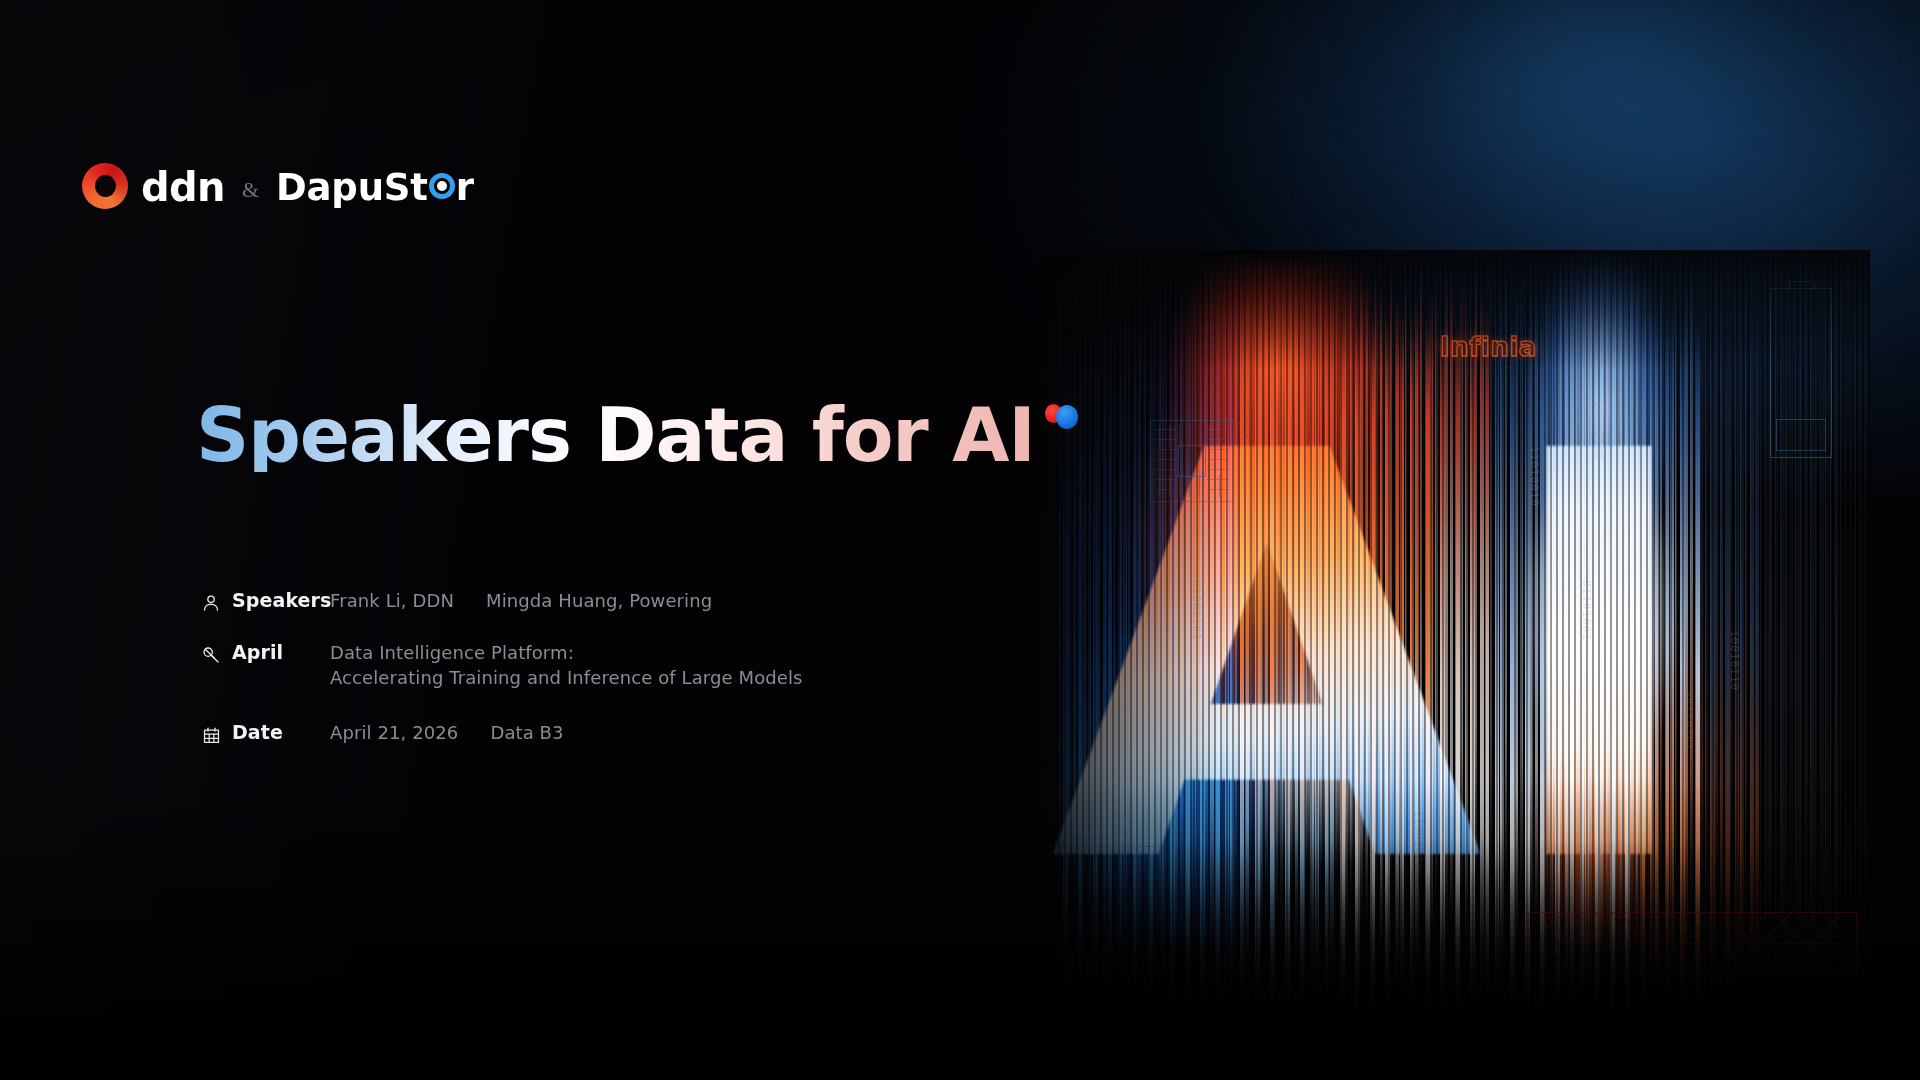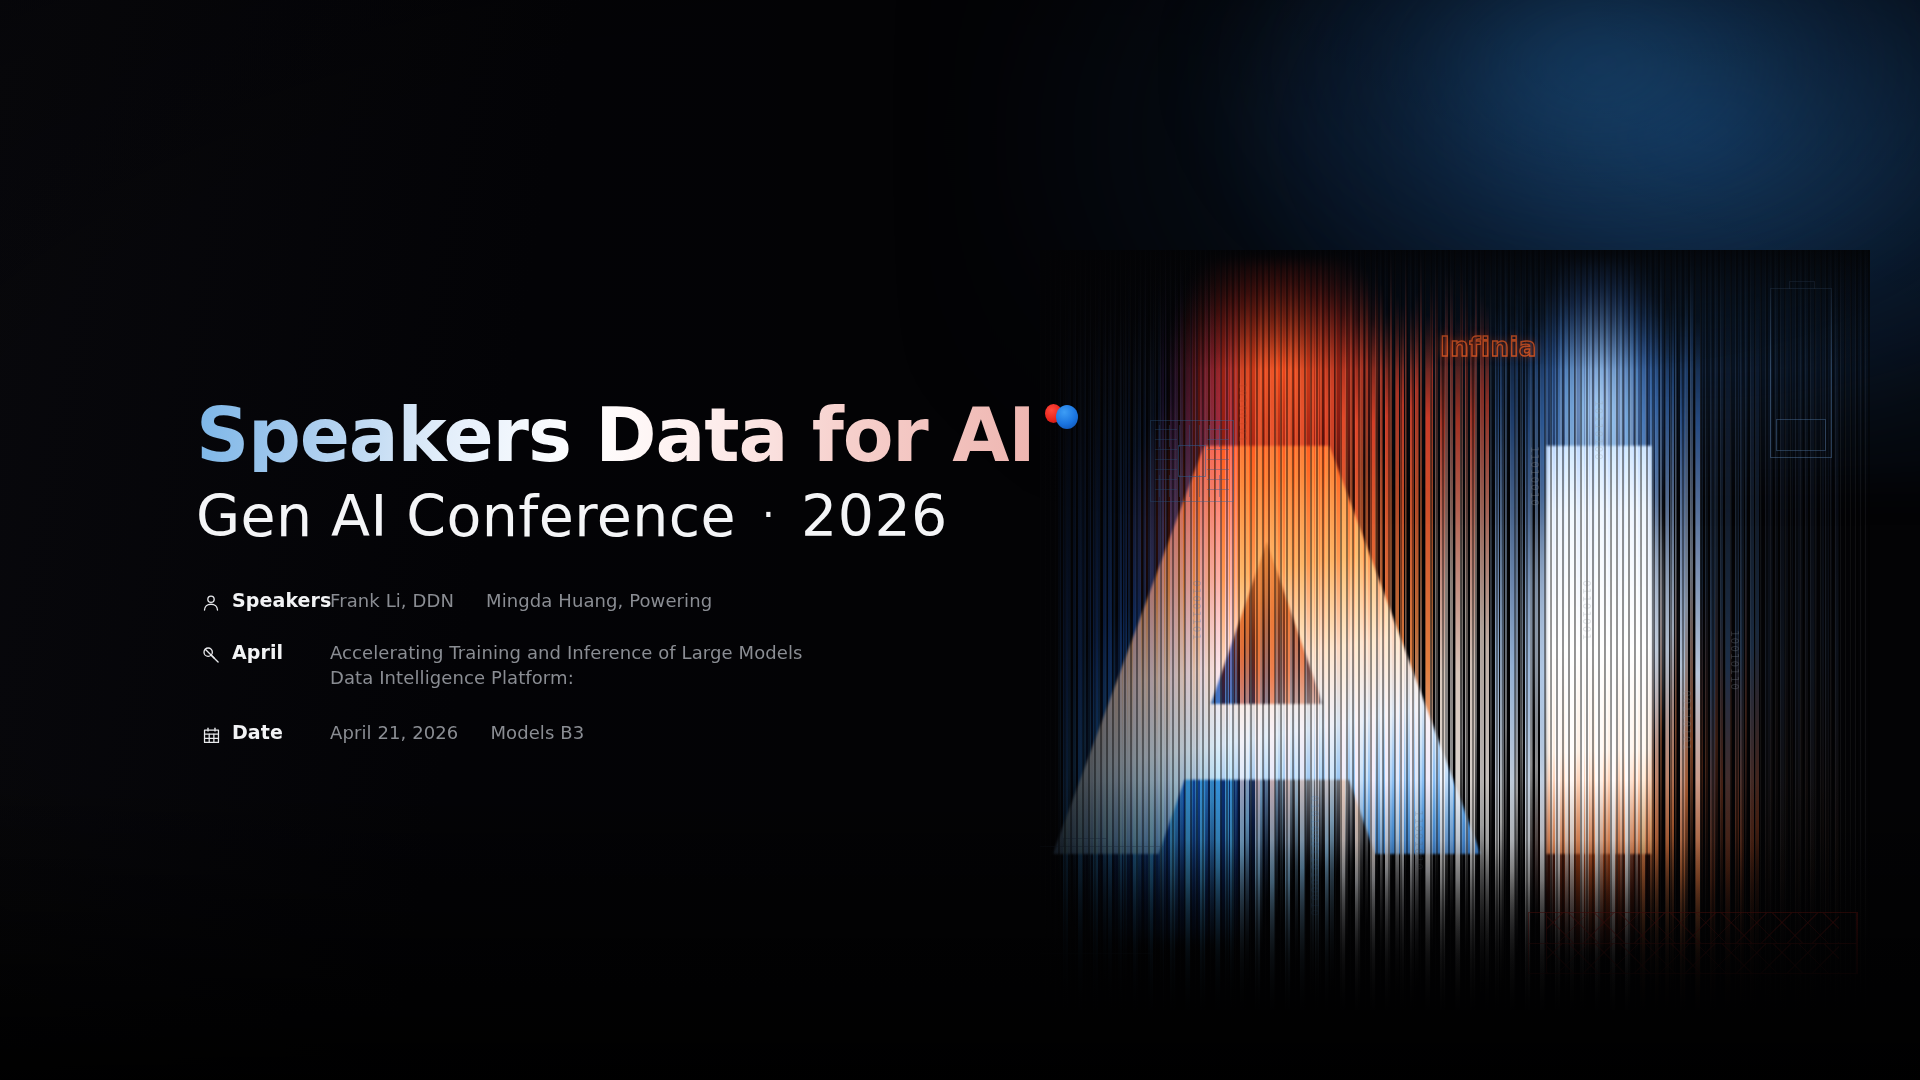--- a/index.html
+++ b/index.html
@@ -601,34 +601,45 @@
       <div class="art-fade-top"></div>
       <div class="art-fade-left"></div>
       <div class="art-fade-bottom"></div>
     </div>
   </div>
 
   <div class="bg-left"></div>
   <div class="bg-bottom"></div>
   <div class="bg-vignette"></div>
 
+  <div class="logo-bar">
+    <div class="ddn-mark">
+      <div class="ring"></div>
+      <div class="hole"></div>
+    </div>
+    <div class="wordmark-ddn">ddn</div>
+    <div class="amp">&amp;</div>
+    <div class="wordmark-dapu">
+      <span>DapuSt</span>
+      <span class="dapu-o">
+        <span class="o-ring"></span>
+        <span class="o-dot"></span>
+      </span>
+      <span>r</span>
+    </div>
+  </div>
 
   <div class="headline-wrap">
     <div class="headline">Speakers Data for AI</div>
     <div class="dots">
       <span class="dot-red"></span>
       <span class="dot-blue"></span>
     </div>
   </div>
 
-  <div class="subhead">
-    <span>Gen AI Conference</span>
-    <span class="sep">·</span>
-    <span>2026</span>
-  </div>
 
   <div class="details">
 
     <div class="row">
       <div class="row-icon">
         <svg width="20" height="20" viewBox="0 0 24 24" fill="none" stroke="currentColor" stroke-width="1.6" stroke-linecap="round" stroke-linejoin="round">
           <circle cx="12" cy="7.5" r="3.8"></circle>
           <path d="M4.2 20.5c0-4.3 3.5-7 7.8-7s7.8 2.7 7.8 7"></path>
         </svg>
       </div>
@@ -643,38 +654,38 @@
       <div class="row-icon">
         <svg width="20" height="20" viewBox="0 0 24 24" fill="none" stroke="currentColor" stroke-width="1.6" stroke-linecap="round" stroke-linejoin="round">
           <circle cx="8.6" cy="8.6" r="5"></circle>
           <path d="M5.1 5.1 12.1 12.1"></path>
           <path d="M12.0 12.0 20.5 20.5"></path>
           <path d="M12.1 12.1 16.0 15.9"></path>
         </svg>
       </div>
       <div class="row-label">April</div>
       <div class="row-values val-stack">
+        <span class="val">Data Intelligence Platform:</span>
         <span class="val">Accelerating Training and Inference of Large Models</span>
-        <span class="val">Data Intelligence Platform:</span>
       </div>
     </div>
 
     <div class="row">
       <div class="row-icon">
         <svg width="19" height="19" viewBox="0 0 24 24" fill="none" stroke="currentColor" stroke-width="1.6" stroke-linecap="round" stroke-linejoin="round">
           <rect x="3.2" y="5.2" width="17.6" height="15.6"></rect>
           <path d="M3.2 10.2h17.6"></path>
           <path d="M3.2 15.5h17.6"></path>
           <path d="M9.1 10.2v10.6"></path>
           <path d="M15.0 10.2v10.6"></path>
           <path d="M7.6 2.8v3.6"></path>
           <path d="M16.4 2.8v3.6"></path>
         </svg>
       </div>
       <div class="row-label">Date</div>
       <div class="row-values">
         <span class="val">April 21, 2026</span>
-        <span class="val">Models B3</span>
+        <span class="val">Data B3</span>
       </div>
     </div>
 
   </div>
 </div>
 
 </body></html>

